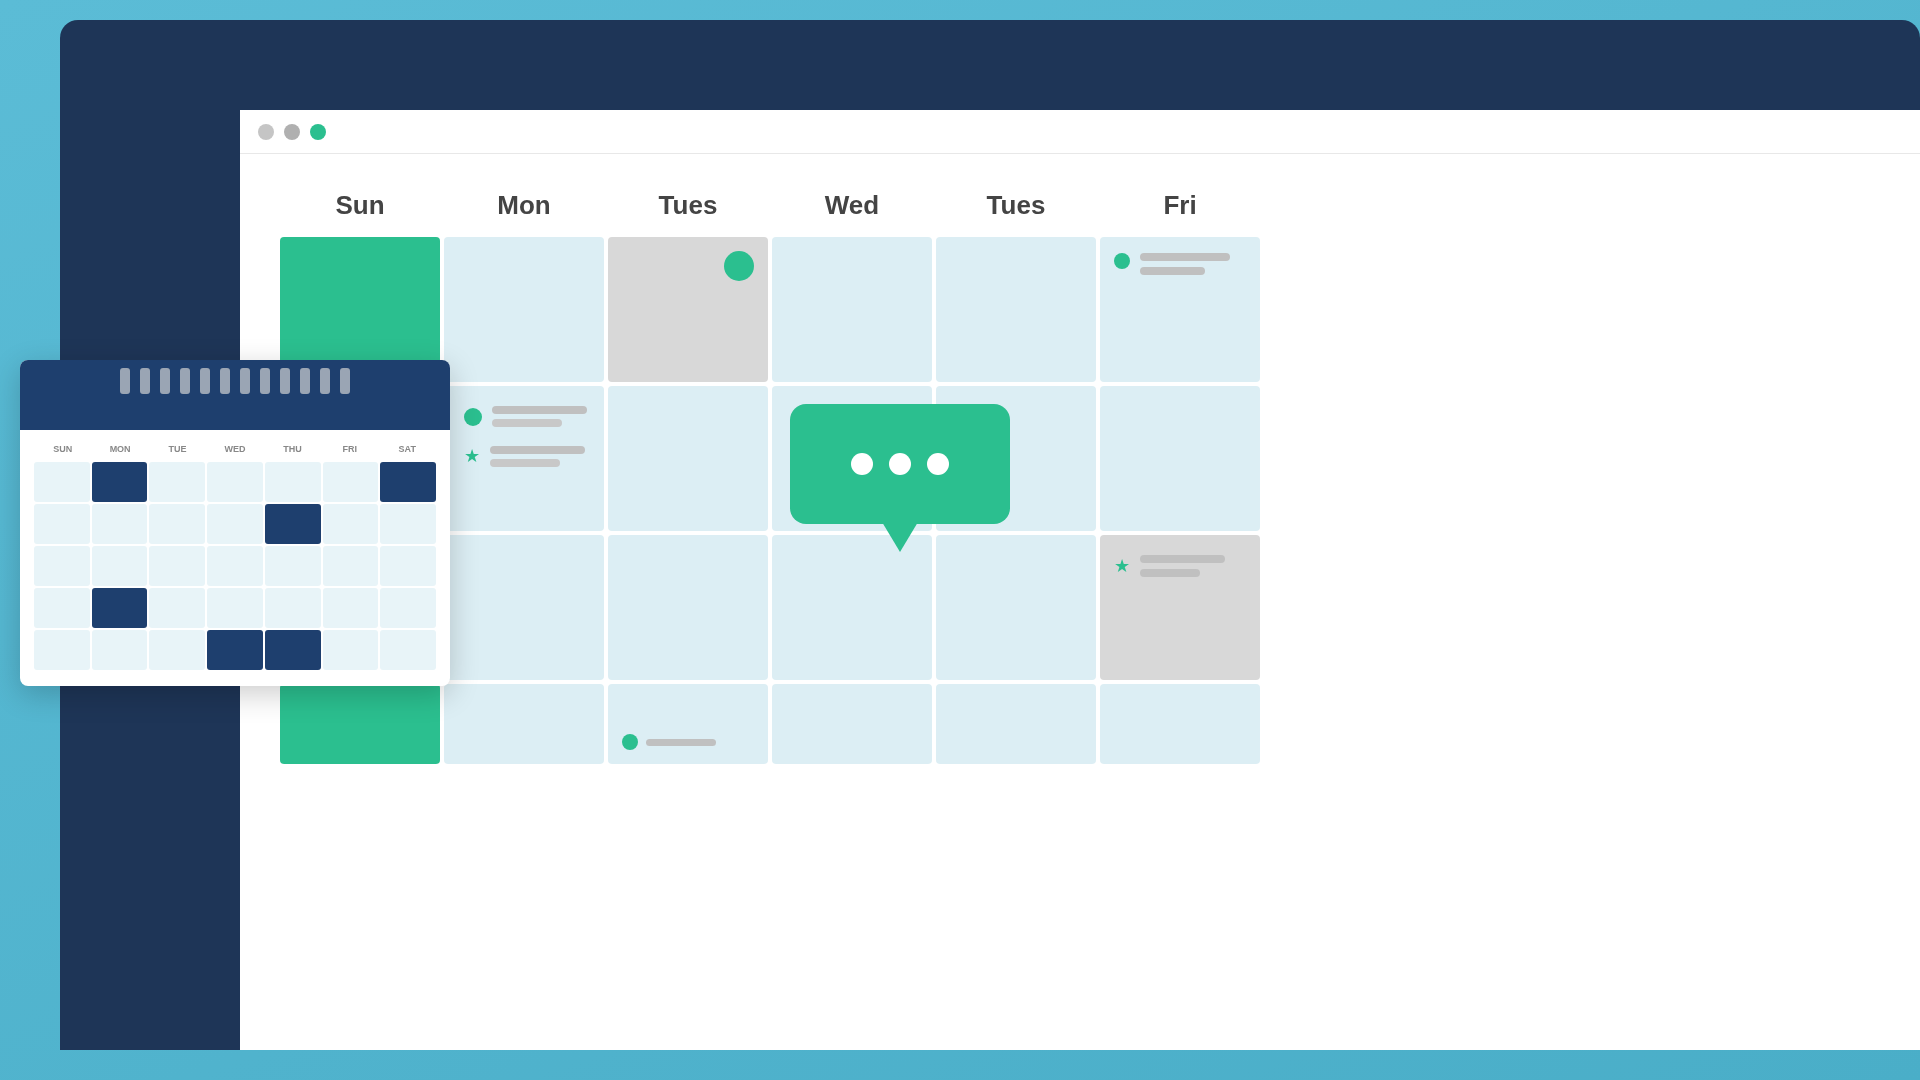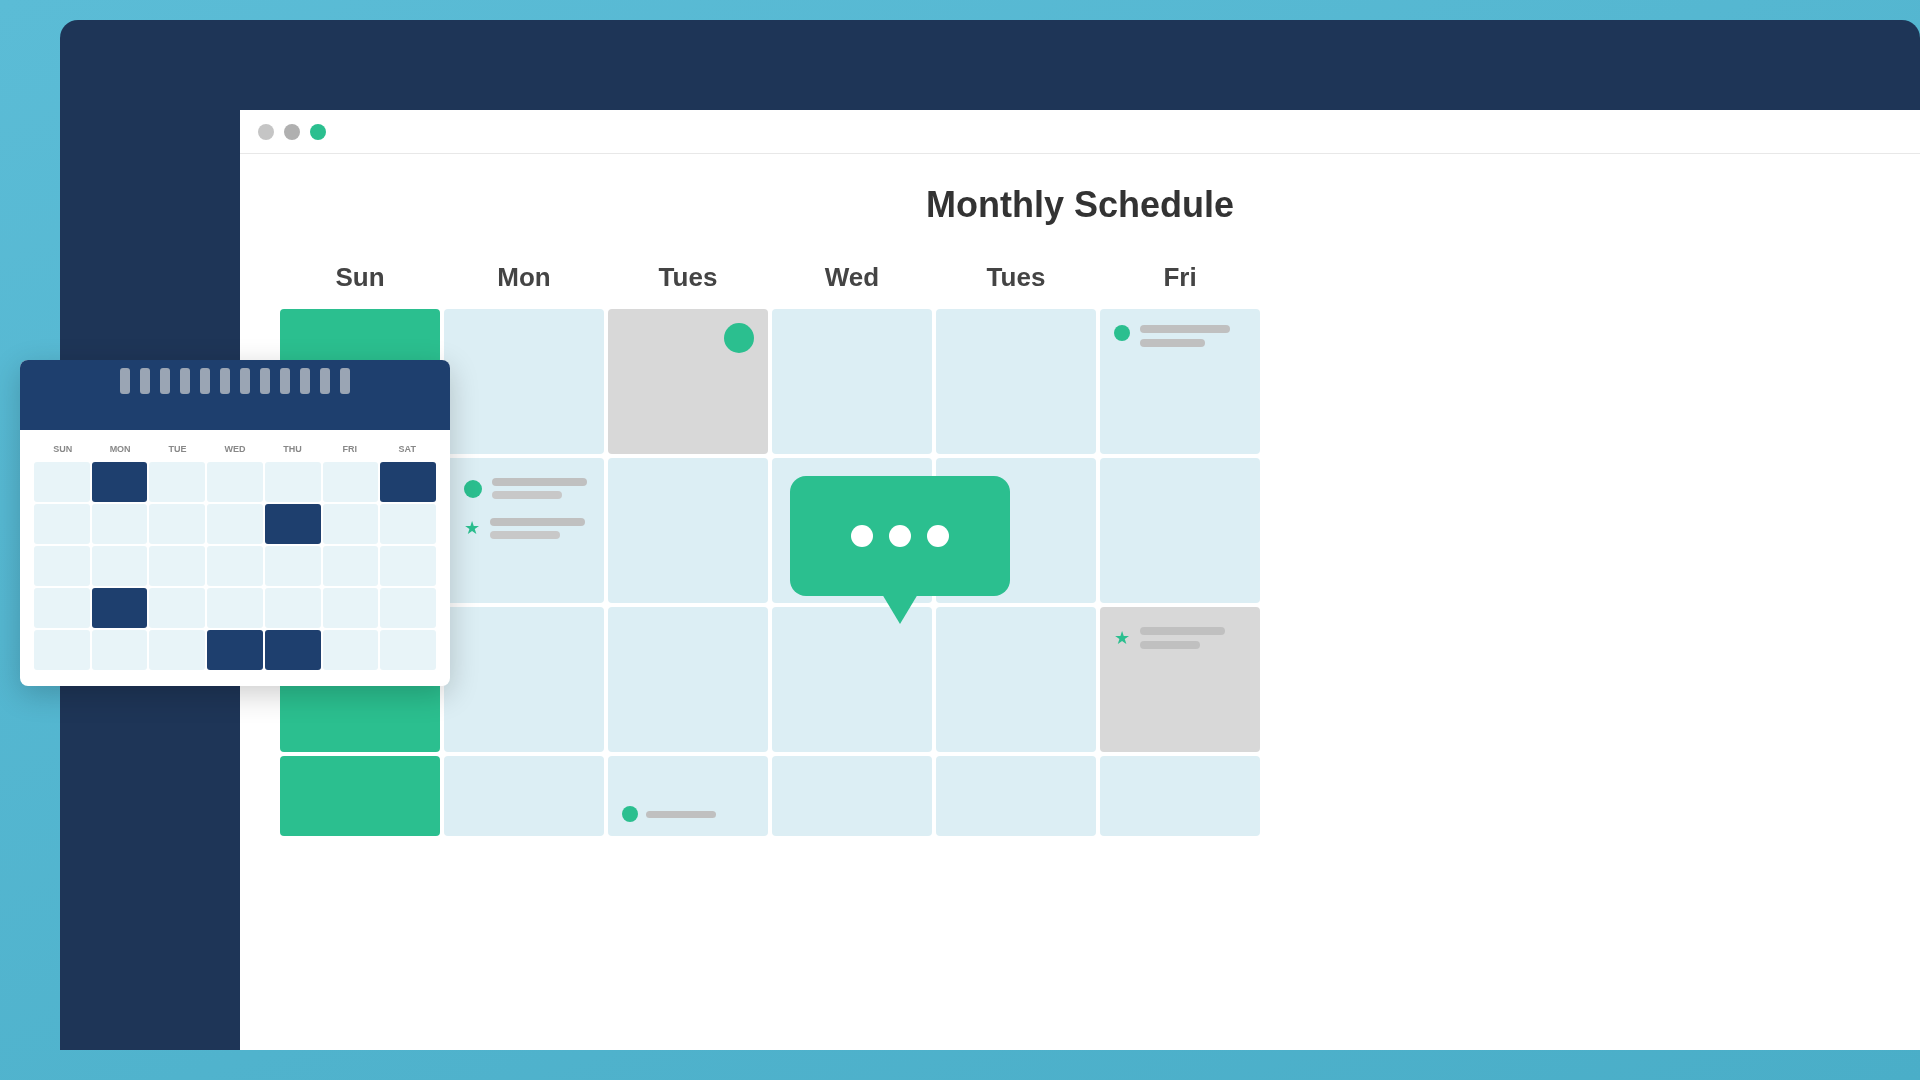--- a/index.html
+++ b/index.html
@@ -358,21 +358,20 @@
   <div class="monitor">
 
     <div class="browser">
       <div class="browser-titlebar">
         <div class="dot dot-red"></div>
         <div class="dot dot-yellow"></div>
         <div class="dot dot-green"></div>
       </div>
 
       <div class="browser-content">
-        <h1 class="page-title">Monthly Schedule</h1>
 
         <div class="calendar-grid">
 
           <div class="grid-header">
             <div class="col-header">Sun</div>
             <div class="col-header">Mon</div>
             <div class="col-header">Tues</div>
             <div class="col-header">Wed</div>
             <div class="col-header">Tues</div>
             <div class="col-header">Fri</div>

